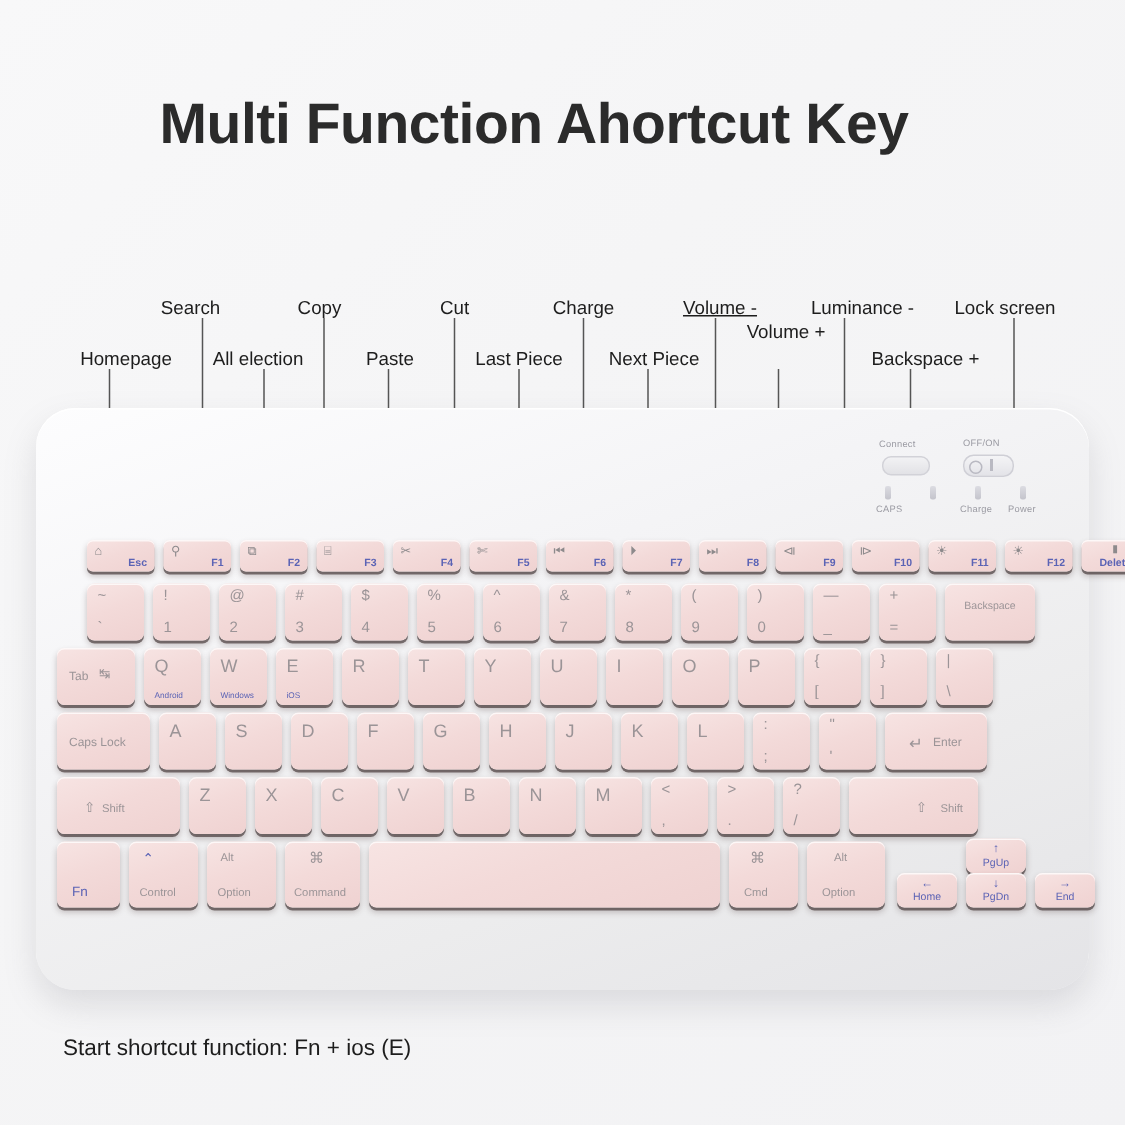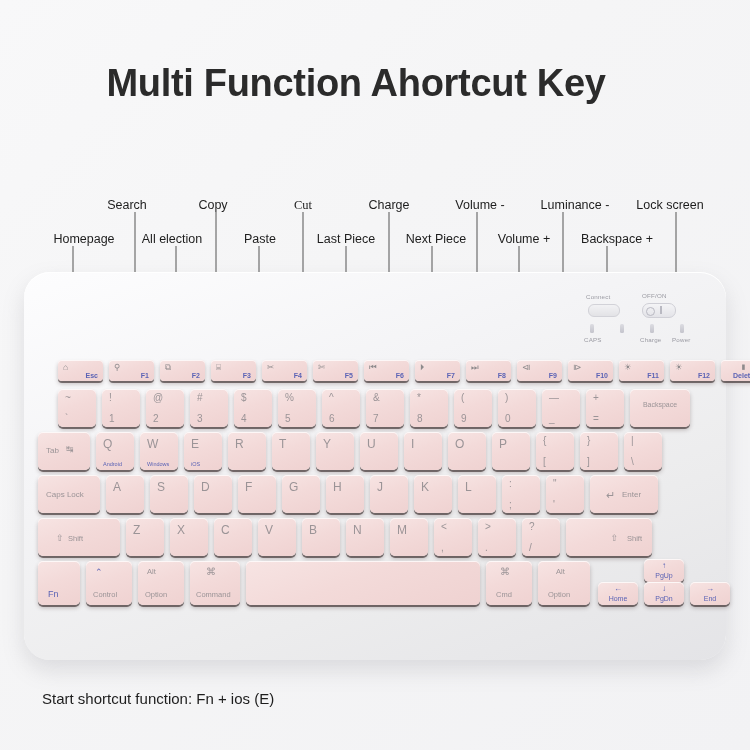--- a/index.html
+++ b/index.html
@@ -68,41 +68,41 @@
 </head>
 <body>
 
 <div id="page-title">Multi Function Ahortcut Key</div>
 
 <div id="callout-layer">
     <div class="callout" style="left: 127px; top: 198px;">Search</div>
     <div class="leader" style="left: 135px; top: 212px; height: 152px;"></div>
     <div class="callout" style="left: 213px; top: 198px;">Copy</div>
     <div class="leader" style="left: 216px; top: 212px; height: 152px;"></div>
-    <div class="callout" style="left: 303px; top: 198px; font-family: Liberation Serif, serif;">Cut</div>
+    <div class="callout" style="left: 303px; top: 198px;">Cut</div>
     <div class="leader" style="left: 303px; top: 212px; height: 152px;"></div>
     <div class="callout" style="left: 389px; top: 198px;">Charge</div>
     <div class="leader" style="left: 389px; top: 212px; height: 152px;"></div>
-    <div class="callout" style="left: 480px; top: 198px;">Volume -</div>
+    <div class="callout" style="left: 480px; top: 198px; text-decoration: underline;">Volume -</div>
     <div class="leader" style="left: 477px; top: 212px; height: 152px;"></div>
     <div class="callout" style="left: 575px; top: 198px;">Luminance -</div>
     <div class="leader" style="left: 563px; top: 212px; height: 152px;"></div>
     <div class="callout" style="left: 670px; top: 198px;">Lock screen</div>
     <div class="leader" style="left: 676px; top: 212px; height: 152px;"></div>
     <div class="callout" style="left: 84px; top: 232px;">Homepage</div>
     <div class="leader" style="left: 73px; top: 246px; height: 118px;"></div>
     <div class="callout" style="left: 172px; top: 232px;">All election</div>
     <div class="leader" style="left: 176px; top: 246px; height: 118px;"></div>
     <div class="callout" style="left: 260px; top: 232px;">Paste</div>
     <div class="leader" style="left: 259px; top: 246px; height: 118px;"></div>
     <div class="callout" style="left: 346px; top: 232px;">Last Piece</div>
     <div class="leader" style="left: 346px; top: 246px; height: 118px;"></div>
     <div class="callout" style="left: 436px; top: 232px;">Next Piece</div>
     <div class="leader" style="left: 432px; top: 246px; height: 118px;"></div>
-    <div class="callout" style="left: 524px; top: 232px;">Volume +</div>
+    <div class="callout" style="left: 524px; top: 214px;">Volume +</div>
     <div class="leader" style="left: 519px; top: 246px; height: 118px;"></div>
     <div class="callout" style="left: 617px; top: 232px;">Backspace +</div>
     <div class="leader" style="left: 607px; top: 246px; height: 118px;"></div>
   </div>
 
 <div id="keyboard">
   <div id="kb-inner">
 
     <div class="status-wrap">
       <div class="st-label" style="left:6px;top:7px;">Connect</div>

